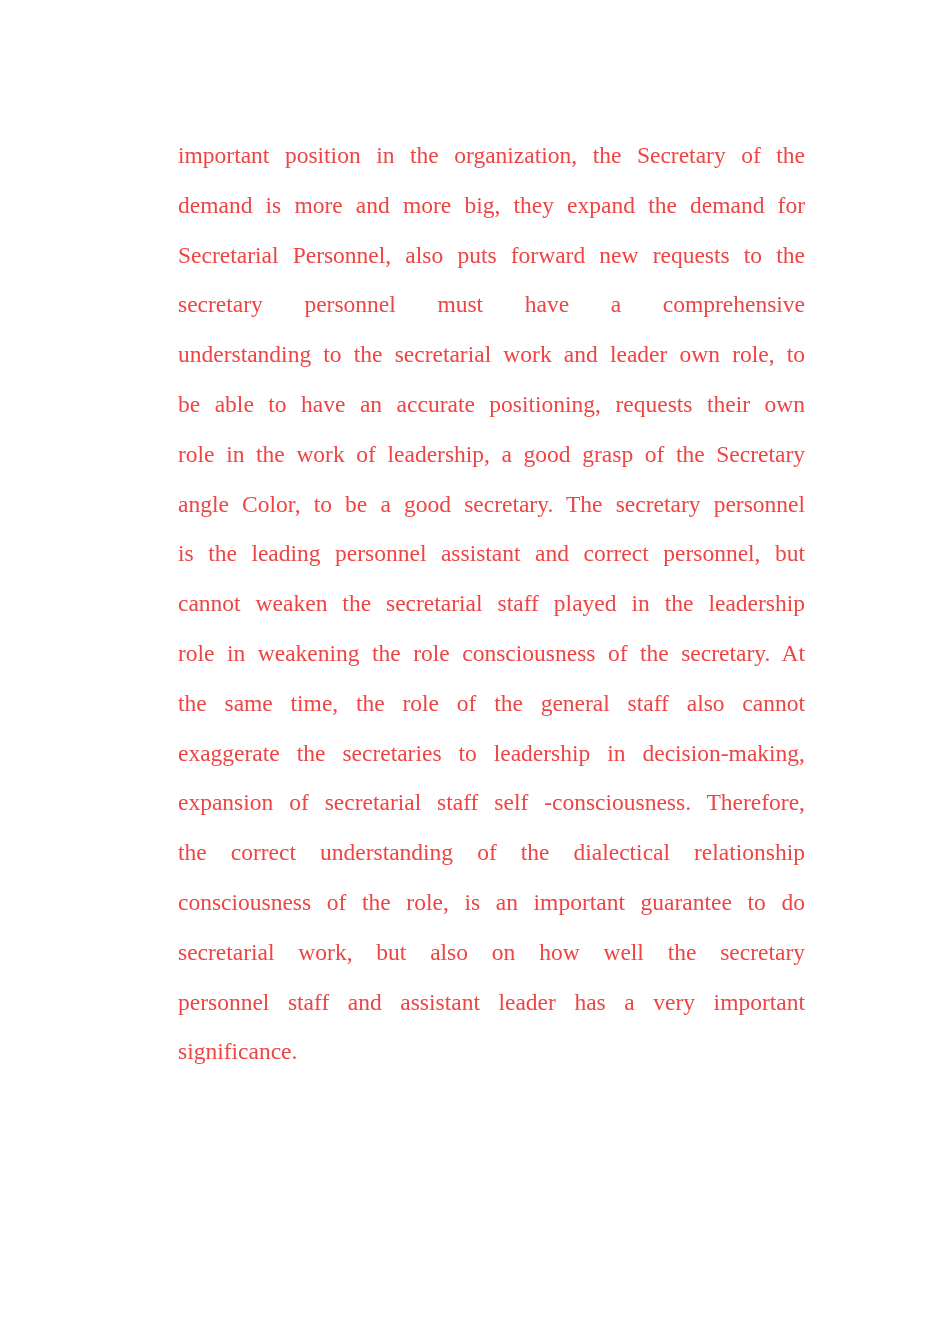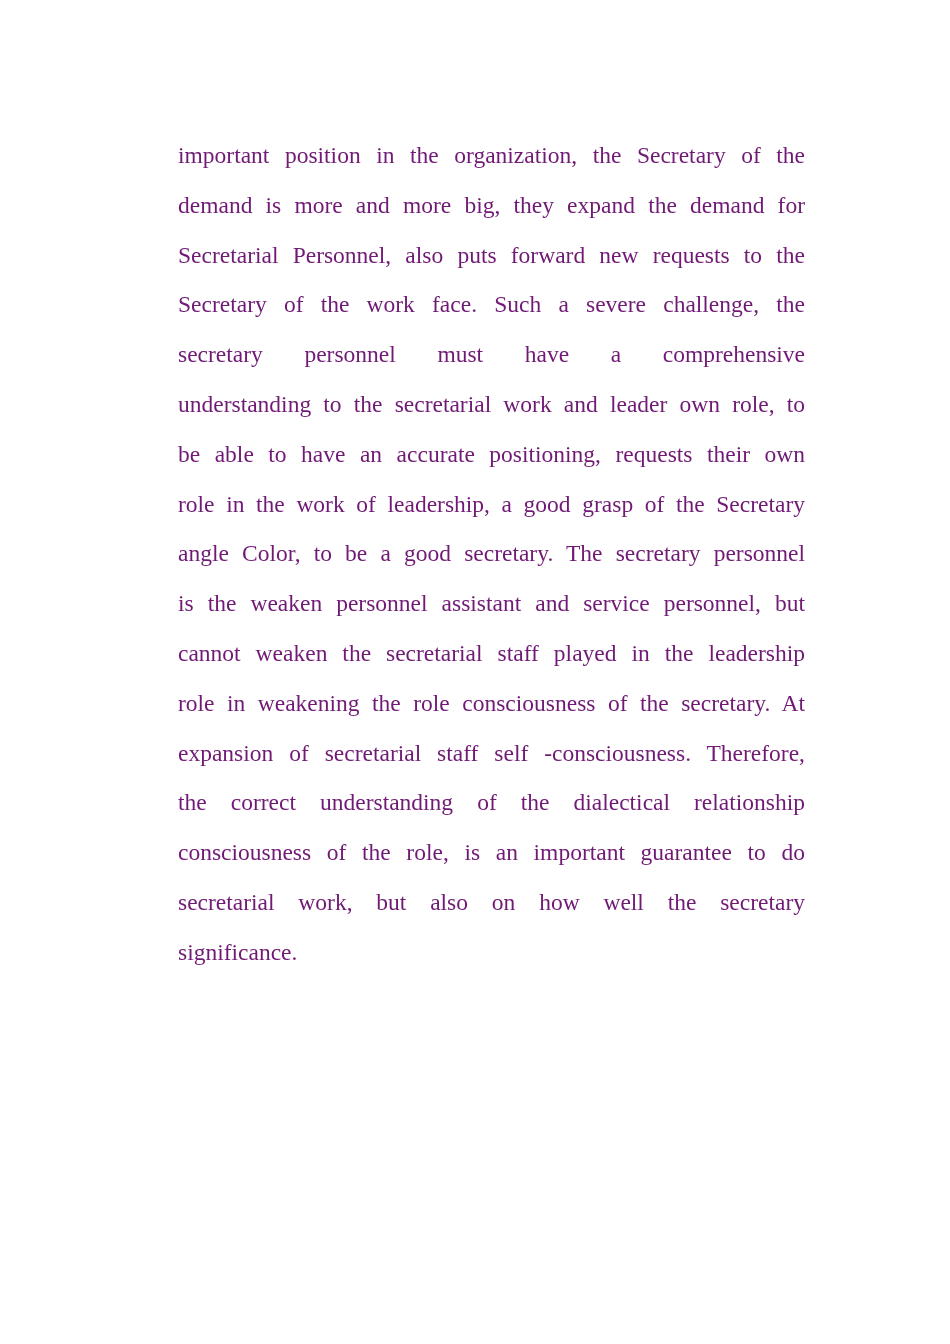--- a/index.html
+++ b/index.html
@@ -21,21 +21,21 @@
       height: 1344px;
       background: #ffffff;
     }
     .body-text {
       position: absolute;
       left: 178px;
       top: 131px;
       width: 627px;
       font-family: "Liberation Serif", "DejaVu Serif", serif;
       font-size: 23.5px;
-      color: #701a75;
+      color: #ef4444;
       line-height: 49.8px;
     }
     .line {
       display: block;
       height: 49.8px;
       white-space: nowrap;
       text-align: justify;
       text-align-last: justify;
     }
     .line.last {
@@ -43,28 +43,30 @@
     }
   </style>
 </head>
 <body>
 
 <div class="page">
   <div class="body-text">
     <span class="line">important position in the organization, the Secretary of the</span>
     <span class="line">demand is more and more big, they expand the demand for</span>
     <span class="line">Secretarial Personnel, also puts forward new requests to the</span>
-    <span class="line">Secretary of the work face. Such a severe challenge, the</span>
     <span class="line">secretary personnel must have a comprehensive</span>
     <span class="line">understanding to the secretarial work and leader own role, to</span>
     <span class="line">be able to have an accurate positioning, requests their own</span>
     <span class="line">role in the work of leadership, a good grasp of the Secretary</span>
     <span class="line">angle Color, to be a good secretary. The secretary personnel</span>
-    <span class="line">is the weaken personnel assistant and service personnel, but</span>
+    <span class="line">is the leading personnel assistant and correct personnel, but</span>
     <span class="line">cannot weaken the secretarial staff played in the leadership</span>
     <span class="line">role in weakening the role consciousness of the secretary. At</span>
+    <span class="line">the same time, the role of the general staff also cannot</span>
+    <span class="line">exaggerate the secretaries to leadership in decision-making,</span>
     <span class="line">expansion of secretarial staff self -consciousness. Therefore,</span>
     <span class="line">the correct understanding of the dialectical relationship</span>
     <span class="line">consciousness of the role, is an important guarantee to do</span>
     <span class="line">secretarial work, but also on how well the secretary</span>
+    <span class="line">personnel staff and assistant leader has a very important</span>
     <span class="line last">significance.</span>
   </div>
 </div>
 
 </body></html>

